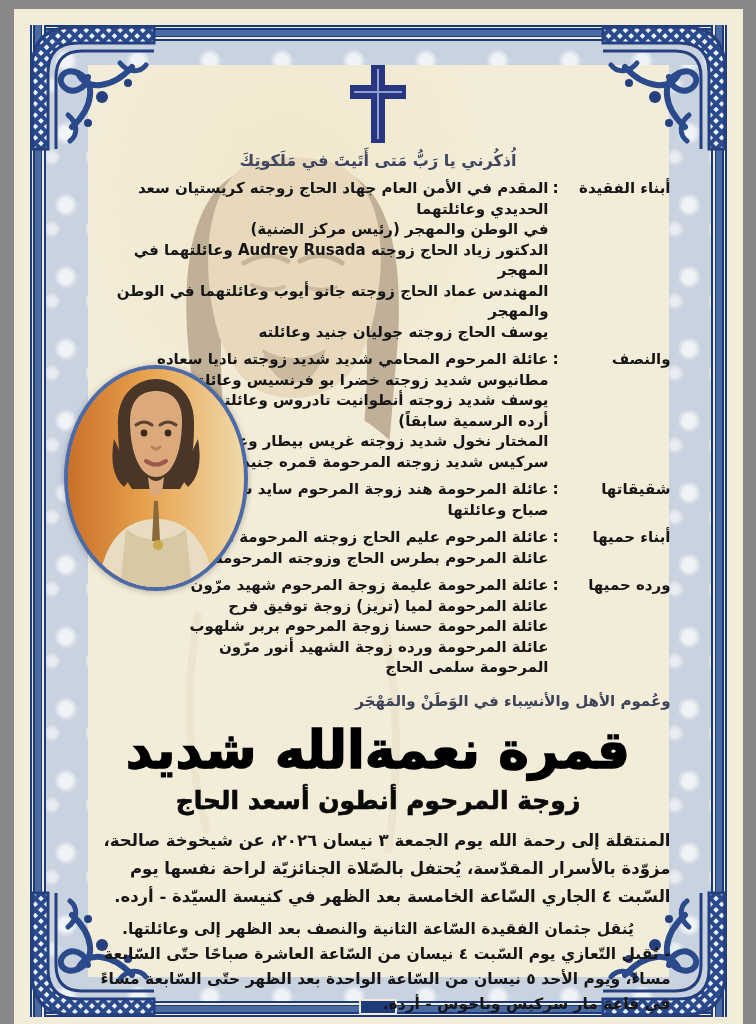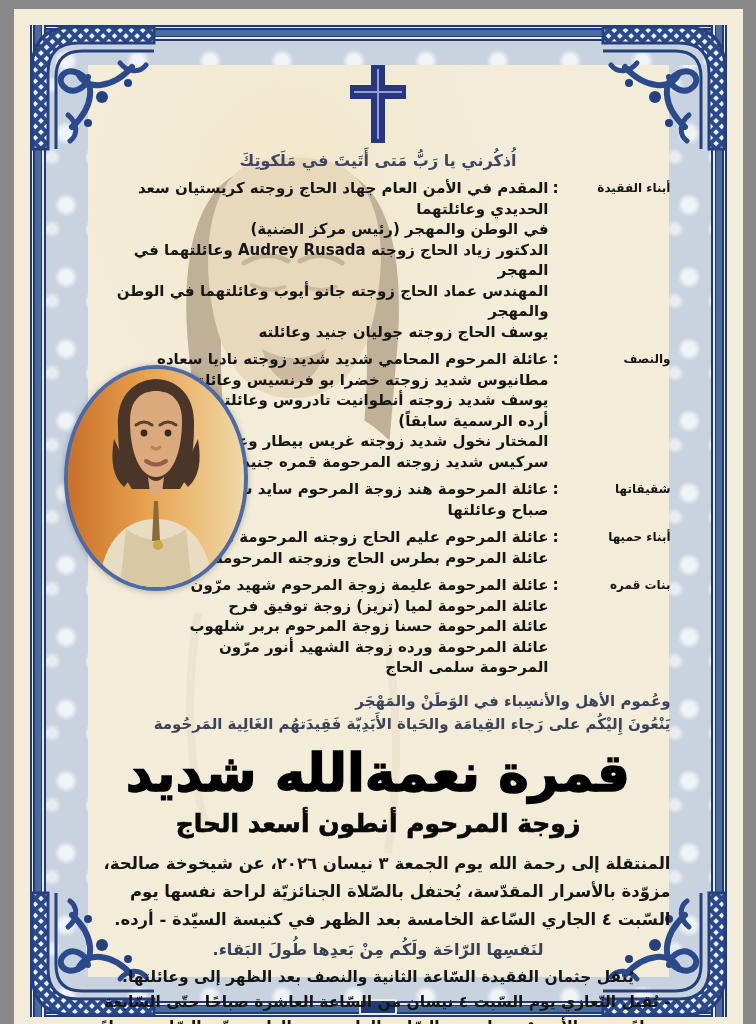--- a/index.html
+++ b/index.html
@@ -31,21 +31,21 @@
   .medallion{position:absolute;left:50%;transform:translateX(-50%);bottom:18px;width:34px;height:12px;
              background:#1d3b78;border:2px solid #f1ead6;z-index:5;border-radius:2px;}
   
   .backdrop{position:absolute;left:34px;top:44px;width:480px;height:930px;z-index:1;opacity:.42;pointer-events:none;}
   
   .content{position:absolute;z-index:6;left:72px;right:72px;top:50px;bottom:46px;}
   .cross-wrap{text-align:center;margin:4px 0 2px;}
   .verse{text-align:center;font-size:16px;font-weight:bold;color:#3f4660;margin:2px 0 8px;}
   
   .fam-section{display:flex;flex-direction:row;margin-bottom:7px;}
-  .fam-label{flex:0 0 108px;font-weight:bold;font-size:12px;line-height:20.5px;white-space:nowrap;}
+  .fam-label{flex:0 0 108px;font-weight:bold;font-size:15px;line-height:20.5px;white-space:nowrap;}
   .fam-colon{flex:0 0 14px;font-weight:bold;font-size:15.5px;line-height:20.5px;text-align:center;}
   .fam-lines{flex:1;}
   .fam-line{font-weight:bold;font-size:15px;line-height:20.5px;text-align:right;}
   
   .portrait{position:absolute;left:50px;top:356px;width:176px;height:218px;border:4px solid #4a6aa8;
             border-radius:50%;overflow:hidden;z-index:7;background:#d88f3f;box-shadow:0 1px 6px rgba(0,0,0,.25);}
   .portrait svg{display:block;width:100%;height:100%;}
   .intro{position:relative;text-align:right;font-weight:bold;color:#3c4358;}
   .intro-l1{font-size:15px;margin-top:14px;}
   .intro-l2{font-size:15px;margin-top:5px;}
@@ -220,45 +220,43 @@
           <div class="fam-colon">:</div>
           <div class="fam-lines">
 
               <div class="fam-line">عائلة المرحوم عليم الحاج زوجته المرحومة لوريس يرق</div>
 
               <div class="fam-line">عائلة المرحوم بطرس الحاج وزوجته المرحومة لورد مرّون</div>
             </div>
         </div>
 
         <div class="fam-section">
-          <div class="fam-label">بنات قمره</div>
+          <div class="fam-label">ورده حميها</div>
           <div class="fam-colon">:</div>
           <div class="fam-lines">
 
               <div class="fam-line">عائلة المرحومة عليمة زوجة المرحوم شهيد مرّون</div>
 
               <div class="fam-line">عائلة المرحومة لميا (تريز) زوجة توفيق فرح</div>
 
               <div class="fam-line">عائلة المرحومة حسنا زوجة المرحوم بربر شلهوب</div>
 
               <div class="fam-line">عائلة المرحومة ورده زوجة الشهيد أنور مرّون</div>
 
               <div class="fam-line">المرحومة سلمى الحاج</div>
             </div>
         </div>
       </div>
 
     <div class="intro intro-l1">وعُموم الأهل والأنسِباء في الوَطَنْ والمَهْجَر</div>
-    <div class="intro intro-l2">يَنْعُونَ إِليْكُم على رَجاء القِيامَة والحَياة الأَبَدِيّة فَقِيدَتهُم الغَالِية المَرحُومة</div>
 
     <div class="name">قمرة نعمةالله شديد</div>
     <div class="relation">زوجة المرحوم أنطون أسعد الحاج</div>
 
     <div class="paragraph">المنتقلة إلى رحمة الله يوم الجمعة ٣ نيسان ٢٠٢٦، عن شيخوخة صالحة، مزوّدة بالأسرار المقدّسة، يُحتفل بالصّلاة الجنائزيّة لراحة نفسها يوم السّبت ٤ الجاري السّاعة الخامسة بعد الظهر في كنيسة السيّدة - أرده.</div>
-    <div class="blessing">لنَفسِها الرّاحَة ولَكُم مِنْ بَعدِها طُولَ البَقاء.</div>
 
     <div class="notes">
 
         <div class="note-line" style="text-align: center;">يُنقل جثمان الفقيدة السّاعة الثانية والنصف بعد الظهر إلى وعائلتها.</div>
 
         <div class="note-line" style="text-align: right;">- تُقبل التّعازي يوم السّبت ٤ نيسان من السّاعة العاشرة صباحًا حتّى السّابعة مساءً، ويوم الأحد ٥ نيسان من السّاعة الواحدة بعد الظهر حتّى السّابعة مساءً في قاعة مار سركيس وباخوس - أرده.</div>
 
       </div>
 
   </div>

